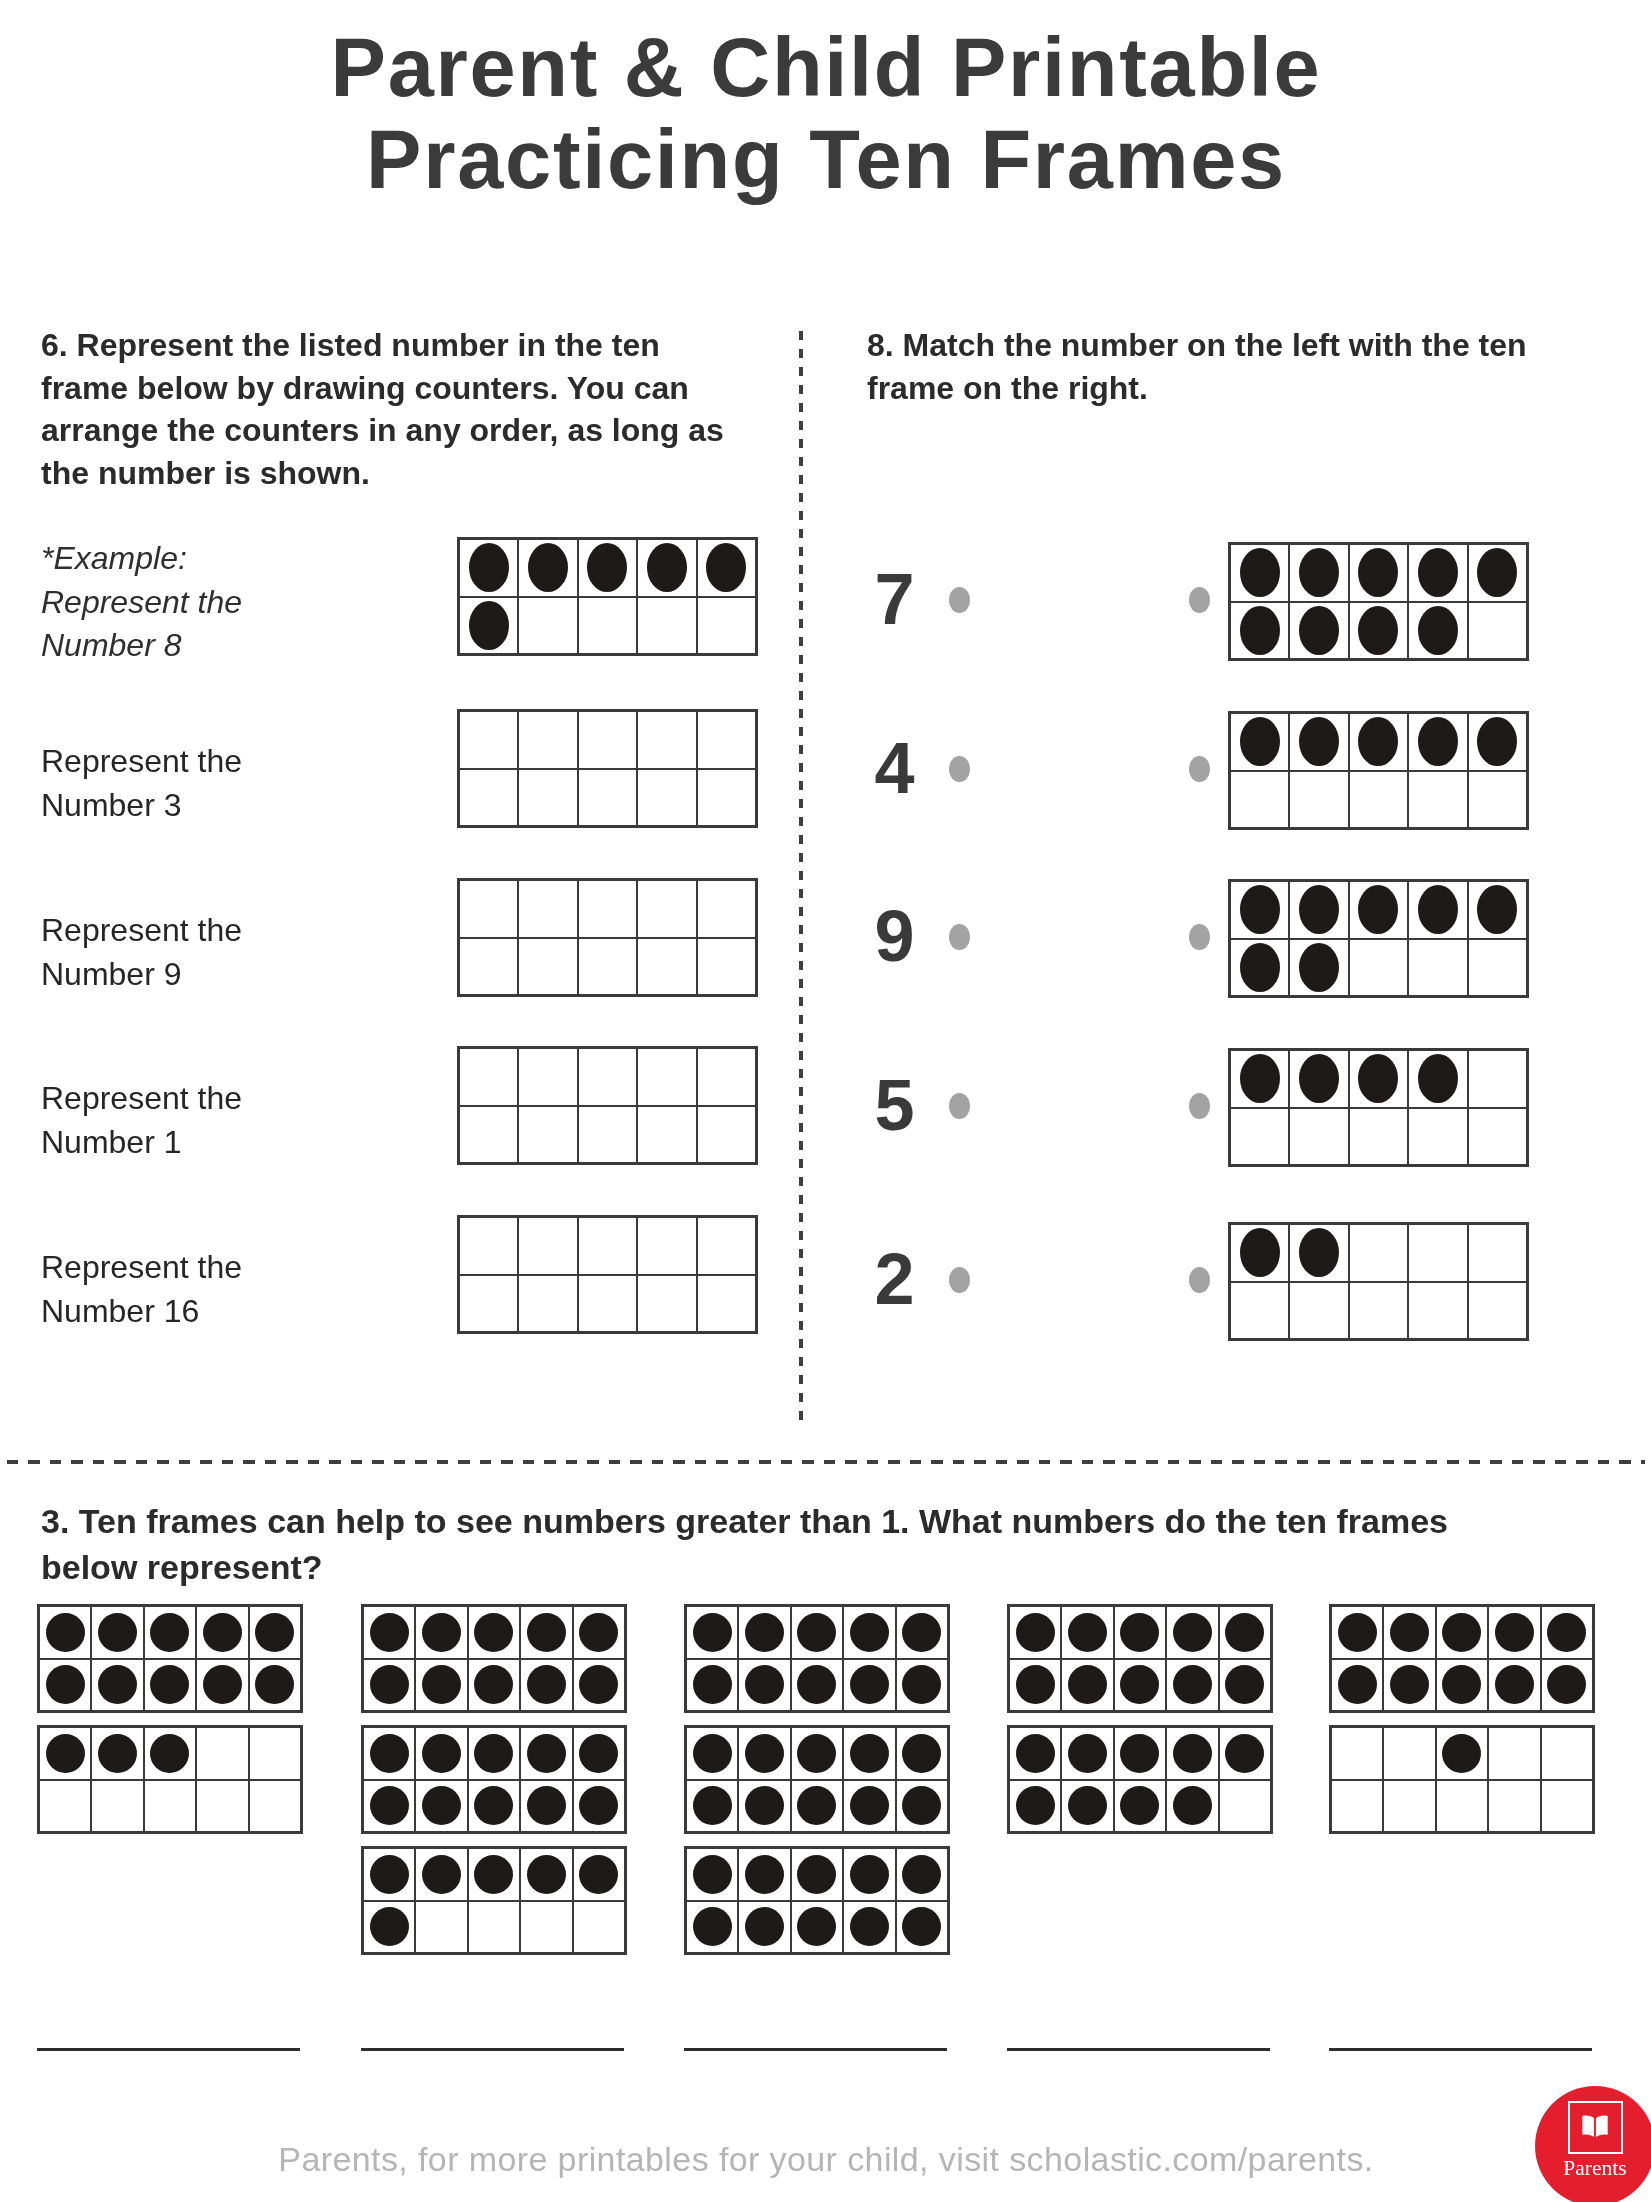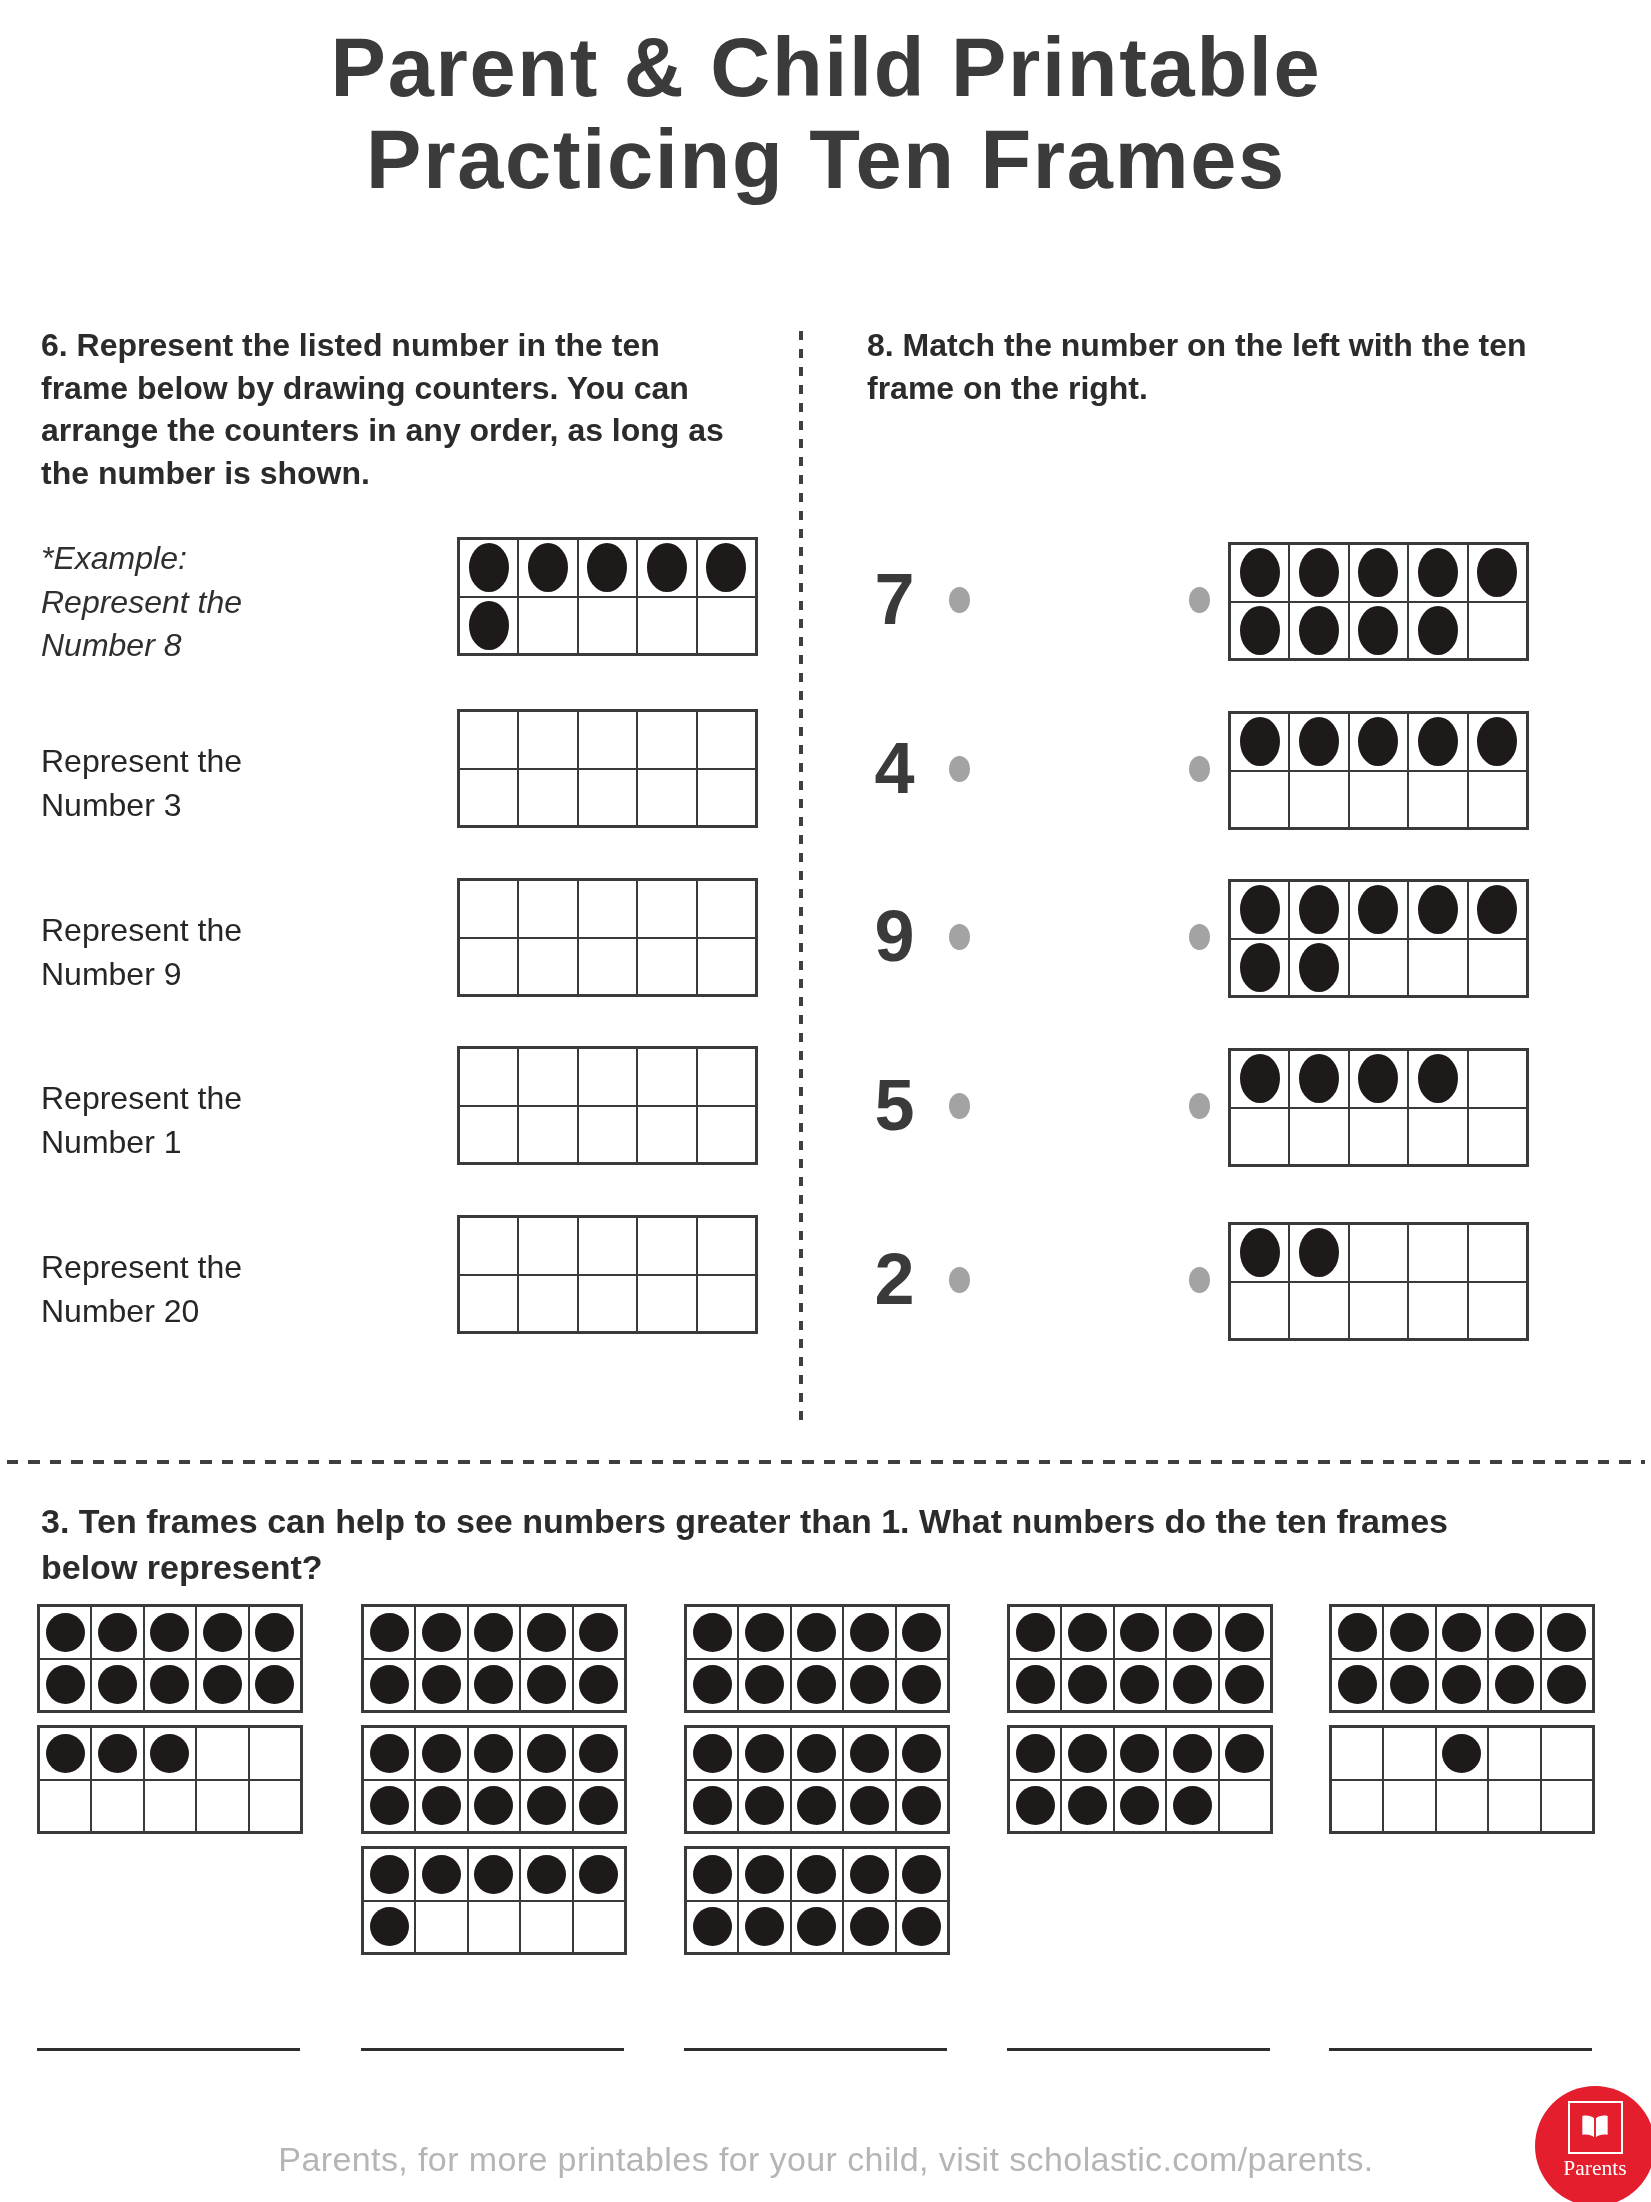--- a/index.html
+++ b/index.html
@@ -189,21 +189,21 @@
             <div class="cell"></div>
             <div class="cell"></div>
             <div class="cell"></div>
             <div class="cell"></div>
           </div>
         </div>
       </div>
       <div class="s1-row" style="top: 1215px;">
         <div class="s1-label plain">
           <div>Represent the</div>
-          <div>Number 20</div>
+          <div>Number 16</div>
         </div>
         <div class="s1-frame-slot">
           <div class="tf" style="width: 297px; height: 115px;">
             <div class="cell"></div>
             <div class="cell"></div>
             <div class="cell"></div>
             <div class="cell"></div>
             <div class="cell"></div>
             <div class="cell"></div>
             <div class="cell"></div>

